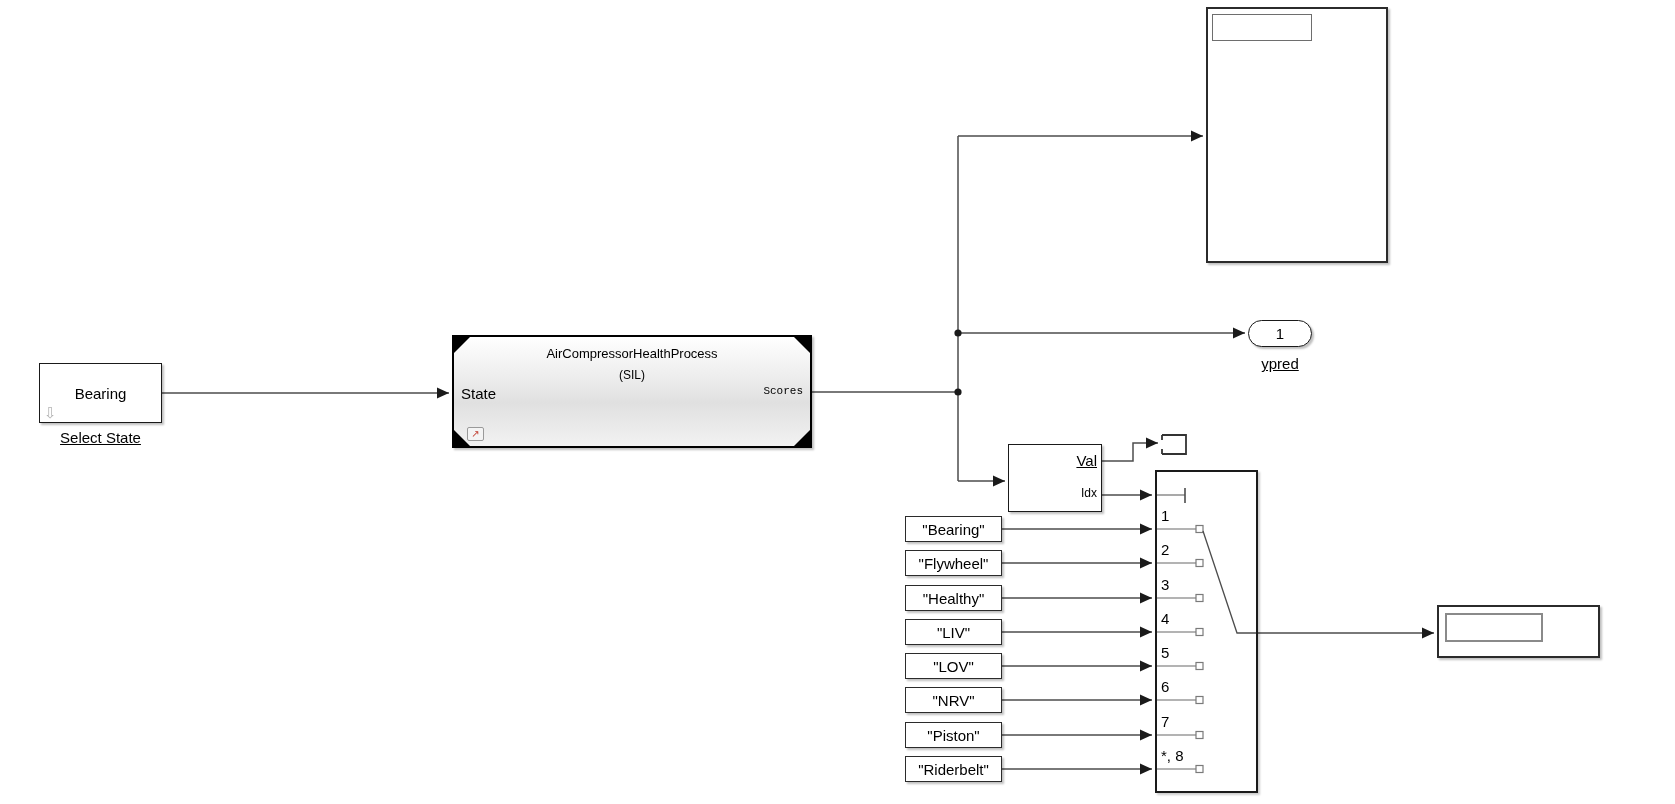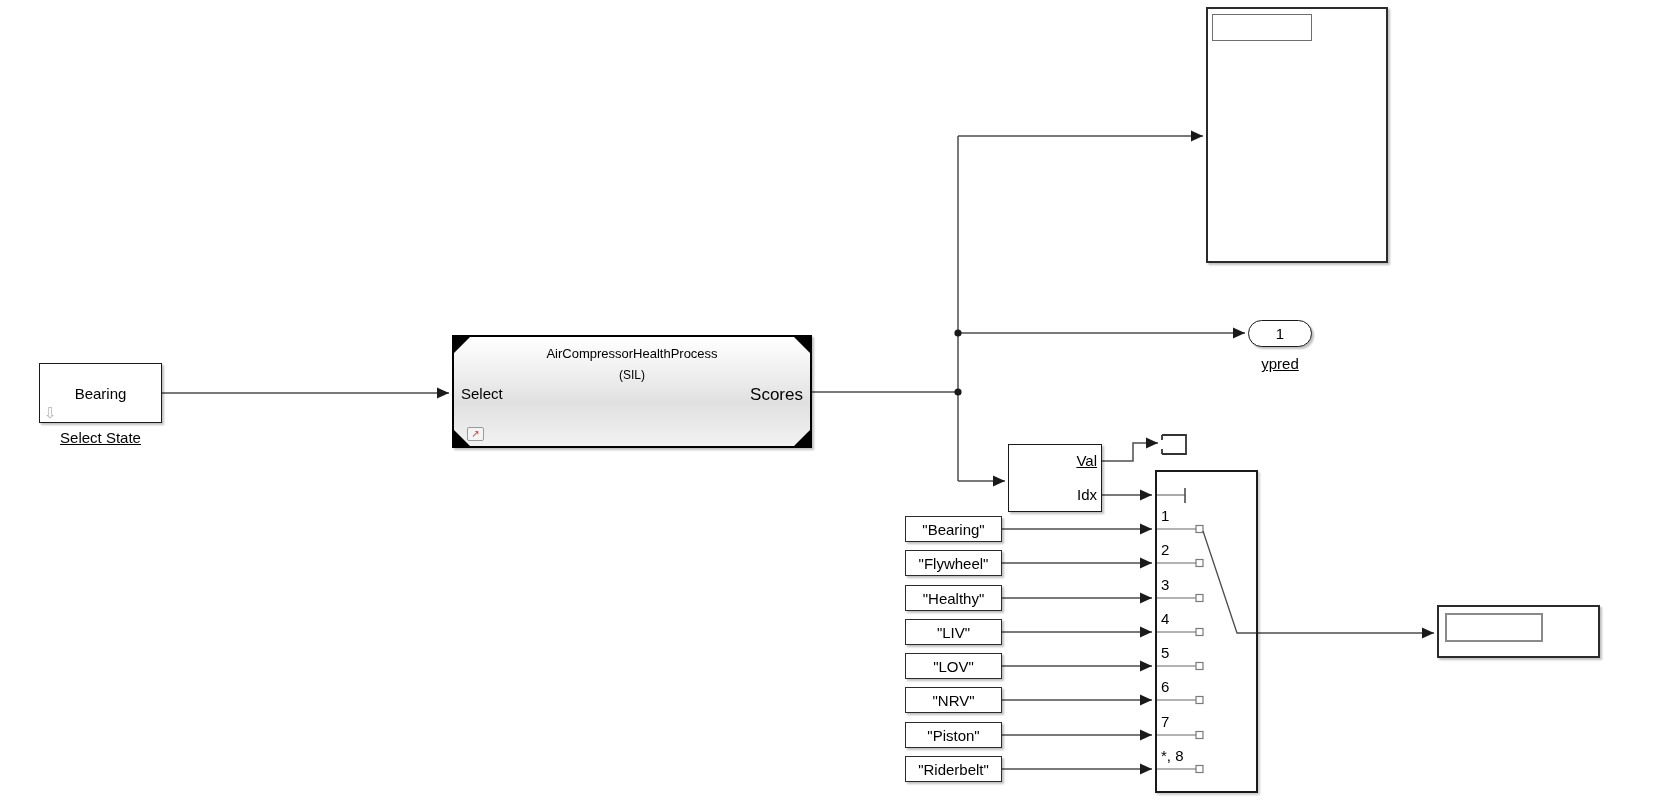--- a/index.html
+++ b/index.html
@@ -22,39 +22,39 @@
   #sil { left:452px; top:335px; width:360px; height:113px; border:2.4px solid #000;
          background:linear-gradient(180deg,#ffffff 0%,#e9e9e9 45%,#e0e0e0 60%,#f2f2f2 100%); }
   .corner { position:absolute; width:0; height:0; }
   .c-tl { left:-1px; top:-1px; border-top:18px solid #000; border-right:18px solid transparent; }
   .c-tr { right:-1px; top:-1px; border-top:18px solid #000; border-left:18px solid transparent; }
   .c-bl { left:-1px; bottom:-1px; border-bottom:18px solid #000; border-right:18px solid transparent; }
   .c-br { right:-1px; bottom:-1px; border-bottom:18px solid #000; border-left:18px solid transparent; }
   #sil-title { position:absolute; top:9px; width:100%; text-align:center; font-size:13px; }
   #sil-subtitle { position:absolute; top:31px; width:100%; text-align:center; font-size:12px; }
   #sil-in  { position:absolute; left:7px;  top:48px; font-size:15px; }
-  #sil-out { position:absolute; right:7px; top:48px; font-size:17px; }
+  #sil-out { position:absolute; right:7px; top:48px; font-size:11px;font-family:Liberation Mono, monospace; }
   #sil-badge { position:absolute; left:13px; bottom:5px; width:17px; height:14px;
                border:1px solid #9a9a9a; background:#f4f4f4; border-radius:2px;
                font-size:10px; line-height:12px; text-align:center; color:#c0392b; }
 
   
   #scope { left:1206px; top:7px; width:182px; height:256px; border:2px solid #2b2b2b; }
   #scope-field { position:absolute; left:4px; top:5px; width:100px; height:27px;
                  border:1.6px solid #6e6e6e; background:#fff; }
 
   
   #outport { left:1248px; top:320px; width:64px; height:27px; border-radius:13.5px;
              border:1.6px solid #1a1a1a; }
   #ypred-label { left:1248px; top:355px; width:64px; }
 
   
   #maxblk { left:1008px; top:444px; width:94px; height:68px; border:1.8px solid #1a1a1a; }
   #val-lbl { position:absolute; right:4px; top:7px;  font-size:15px;text-decoration:underline; }
-  #idx-lbl { position:absolute; right:4px; top:41px; font-size:15px; }
+  #idx-lbl { position:absolute; right:4px; top:41px; font-size:12px; }
 
   
   #mswitch { left:1155px; top:470px; width:103px; height:323px; border:2px solid #1a1a1a;
              background:#fff; }
   .port-num { position:absolute; left:1161px; width:40px; font-size:15px; text-align:left; z-index:2; }
 
   
   .const-blk { left:905px; width:97px; height:26px; border:1.5px solid #2b2b2b; }
 
   
@@ -157,21 +157,21 @@
   </div>
   <div class="lbl" style="left:39px; top:429px; width:123px;">Select State</div>
 
   <div id="sil" class="blk">
     <div class="corner c-tl"></div>
     <div class="corner c-tr"></div>
     <div class="corner c-bl"></div>
     <div class="corner c-br"></div>
     <div id="sil-title">AirCompressorHealthProcess</div>
     <div id="sil-subtitle">(SIL)</div>
-    <div id="sil-in">Select</div>
+    <div id="sil-in">State</div>
     <div id="sil-out">Scores</div>
     <div id="sil-badge">↗</div>
   </div>
 
   <div id="scope" class="blk">
     <div id="scope-field"></div>
   </div>
 
   <div id="outport" class="blk center-txt">
     <span>1</span>

